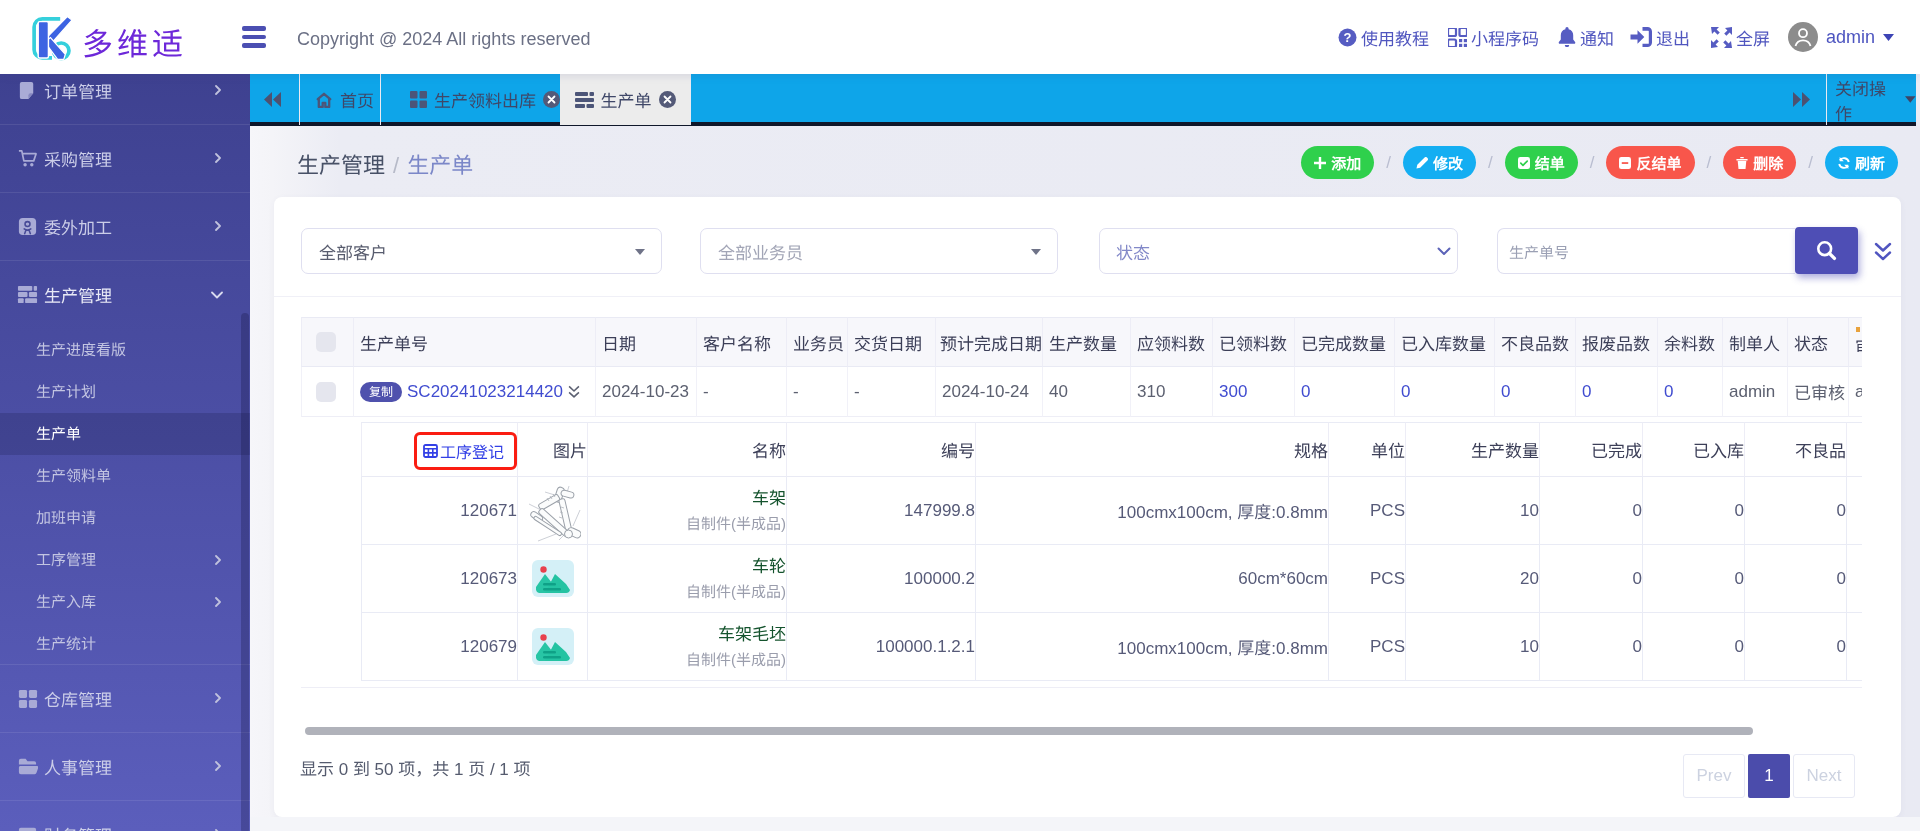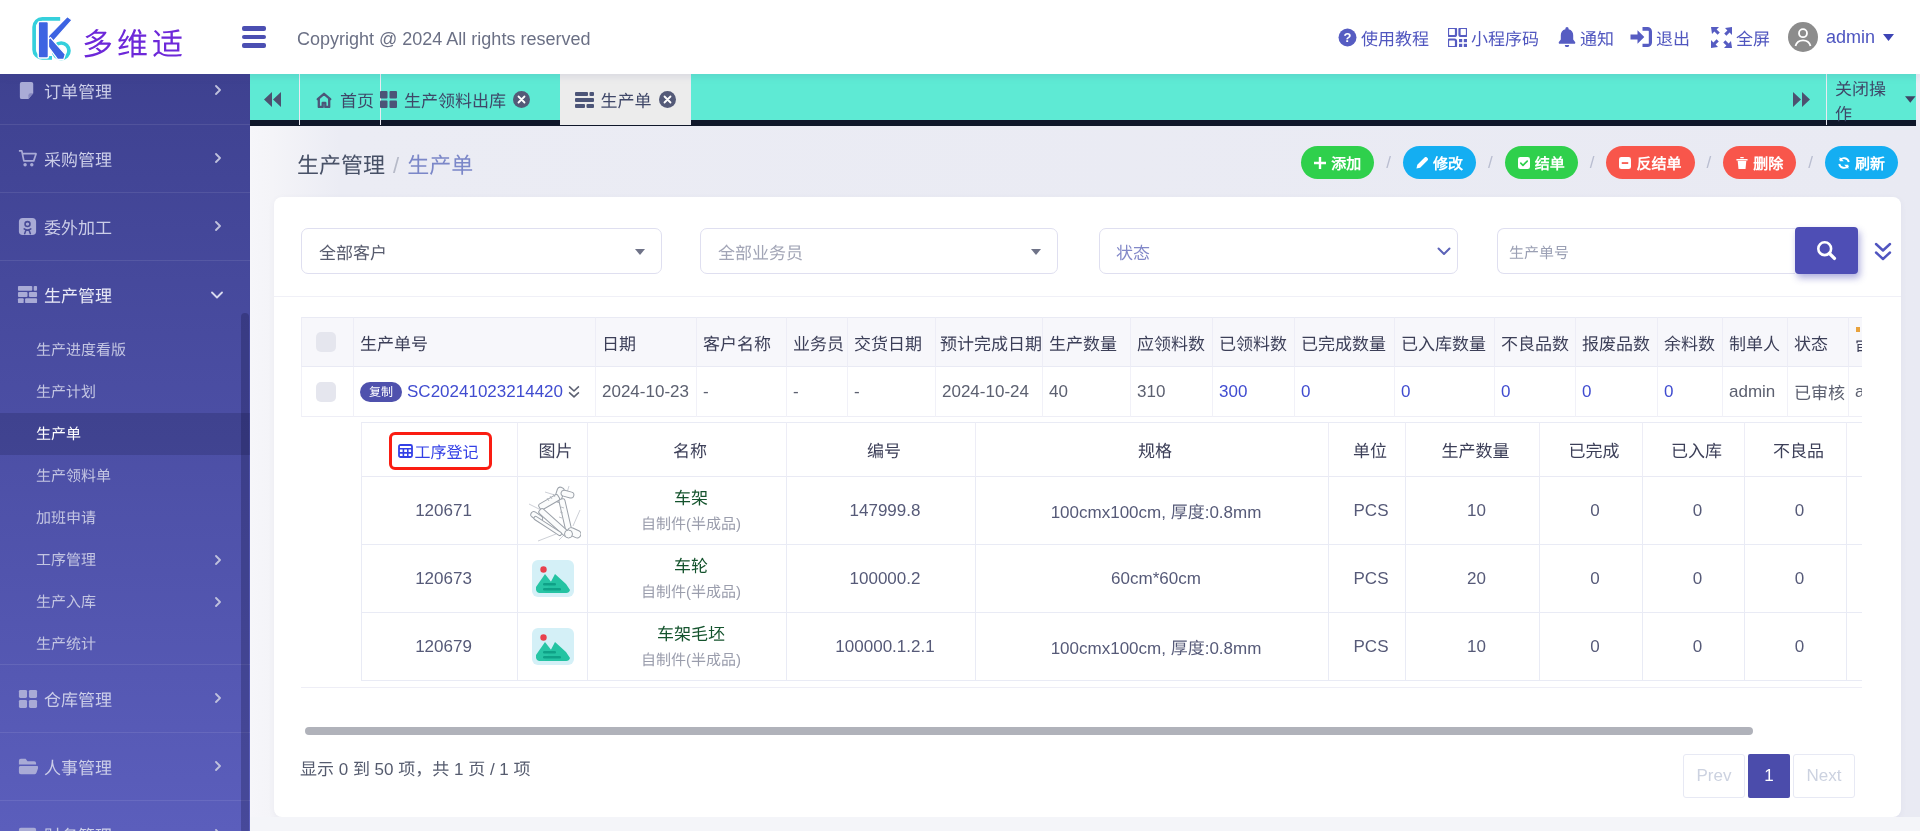--- a/index.html
+++ b/index.html
@@ -19,21 +19,21 @@
 #menu{position:absolute;left:0;top:-17.5px;width:250px}
 .mitem{height:68px;display:flex;align-items:center;position:relative;border-bottom:1px solid rgba(255,255,255,.09);color:#cbcde8}
 .mitem .mi{position:absolute;left:17px;width:21px;height:21px}
 .mitem .mt{position:absolute;left:44px;font-size:17px;color:#cbcde8}
 .arrow-r{position:absolute;right:27px;width:10px;height:10px}
 .sub{list-style:none}
 .sitem{height:42px;line-height:42px;padding-left:36px;font-size:15px;color:#c3c5e2;position:relative}
 .sitem.active{background:rgba(5,5,40,.16);color:#fff}
 #sscroll{position:absolute;right:1px;top:239px;width:8px;height:520px;background:rgba(10,10,50,.25);border-radius:4px}
 
-#tabbar{position:absolute;left:250px;top:74px;width:1666px;height:52px;background:#5eead4;border-bottom:6px solid #0f172a;z-index:10}
+#tabbar{position:absolute;left:250px;top:74px;width:1666px;height:52px;background:#0ea5e9;border-bottom:4px solid #0f172a;z-index:10}
 .tsep{position:absolute;top:0;width:1px;height:51px;background:#eaeaf2}
 .tab{position:absolute;top:0;height:51px;display:flex;align-items:center;font-size:17px;color:#3f4768;gap:7px}
 
 #content{position:absolute;left:250px;top:126px;width:1670px;height:705px;background:linear-gradient(90deg,#f6f6fa 0px,#f4f4f8 22px,#ebecf4 90px,#e9eaf3 100%)}
 #bc{position:absolute;left:47px;top:21px;font-size:22px;color:#475066}
 #bc .sep{color:#b6bac8;margin:0 8px}
 #bc .cur{color:#7b87c8}
 #toolbar{position:absolute;right:22px;top:20px;height:33px;display:flex;align-items:center}
 .btn{height:33px;border-radius:17px;display:inline-flex;align-items:center;color:#fff;font-size:15px;font-weight:bold;padding:0 13px;gap:5px}
 .btn .bi{width:12px;height:12px}
@@ -53,21 +53,21 @@
 #mtable thead th{height:50px;background:#f7f7fb;border-top:1px solid #e9eaf4;border-bottom:1px solid #e9eaf4;border-right:1px solid #ededf6;font-size:17px;color:#3c3f58;padding:0 0 0 6px}
 #mtable thead th:first-child{border-left:1px solid #ededf6}
 #mtable td.mcell{height:50px;border-bottom:1px solid #eeeef6;border-right:1px solid #f1f1f8;font-size:17px;color:#5c6070;padding:0 0 0 6px}
 #mtable td.mcell:first-child{border-left:1px solid #f1f1f8}
 .cb{width:20px;height:20px;background:#e5e6ee;border-radius:5px;margin-left:8px}
 .lnk{color:#404cd0}
 #mtable td.mcell.lnk{color:#404cd0}
 
 #subwrap td{padding:0}
 #stable{width:1570px;margin-left:60px}
-#stable th,#stable td{font-weight:normal;text-align:center;vertical-align:middle;border-right:1px solid #e9ebf5;border-bottom:1px solid #e9ebf5;overflow:hidden;white-space:nowrap;padding:0 0 0 8px}
+#stable th,#stable td{font-weight:normal;text-align:right;vertical-align:middle;border-right:1px solid #e9ebf5;border-bottom:1px solid #e9ebf5;overflow:hidden;white-space:nowrap;padding:0 0 0 8px}
 #stable th:first-child,#stable td:first-child{border-left:1px solid #e9ebf5}
 #stable thead th{height:55px;border-top:1px solid #e9ebf5;font-size:17px;color:#3c3f58;background:#fff}
 #stable tbody td{height:68px;font-size:17px;color:#565a78}
 .gx{display:inline-flex;align-items:center;border:3px solid #fa1d12;border-radius:6px;height:38px;padding:0 0 0 6px;width:103px;color:#3340e6;font-size:16px;gap:2px;margin-top:3px}
 .nm1{font-size:17px;color:#14532d;line-height:26px}
 .nm2{font-size:15px;color:#9a9dac;line-height:24px}
 
 #hscroll{position:absolute;left:31px;top:530px;width:1448px;height:8px;background:#b0b2ba;border-radius:4px}
 #pginfo{position:absolute;left:26px;top:558px;font-size:17px;color:#555b6e}
 #pgbtns{position:absolute;right:46px;top:557px;display:flex}
@@ -246,21 +246,21 @@
       <path d="M8 1v15L0 8.5zM17 1v15L9 8.5z"></path>
     </svg>
   <div class="tsep" style="left:49px"></div>
   <div class="tab" style="left:59px;width:71px;justify-content:center">
     <svg width="18" height="16" viewBox="0 0 18 16">
         <path d="M2.8 7.2L9 1.8l6.2 5.4M3.8 6.6V15h3.9v-4.2h2.6V15h3.9V6.6" fill="none" stroke="#4c5578" stroke-width="2.3" stroke-linecap="round" stroke-linejoin="round"></path>
       </svg>
     <span>首页</span>
   </div>
   <div class="tsep" style="left:130px"></div>
-  <div class="tab" style="left:130px;width:180px;justify-content:flex-start">
+  <div class="tab" style="left:130px;width:180px;justify-content:flex-end">
     <svg width="17" height="17" viewBox="0 0 17 17" fill="#4c5578">
         <rect width="7.5" height="7.5" rx="1"></rect>
         <rect x="9.5" width="7.5" height="7.5" rx="1"></rect>
         <rect y="9.5" width="7.5" height="7.5" rx="1"></rect>
         <rect x="9.5" y="9.5" width="7.5" height="7.5" rx="1"></rect>
       </svg>
     <span>生产领料出库</span>
     <svg width="17" height="17" viewBox="0 0 17 17">
         <circle cx="8.5" cy="8.5" r="8.5" fill="#545a78"></circle>
         <path d="M5.5 5.5l6 6M11.5 5.5l-6 6" stroke="#fff" stroke-width="1.8" stroke-linecap="round"></path>

